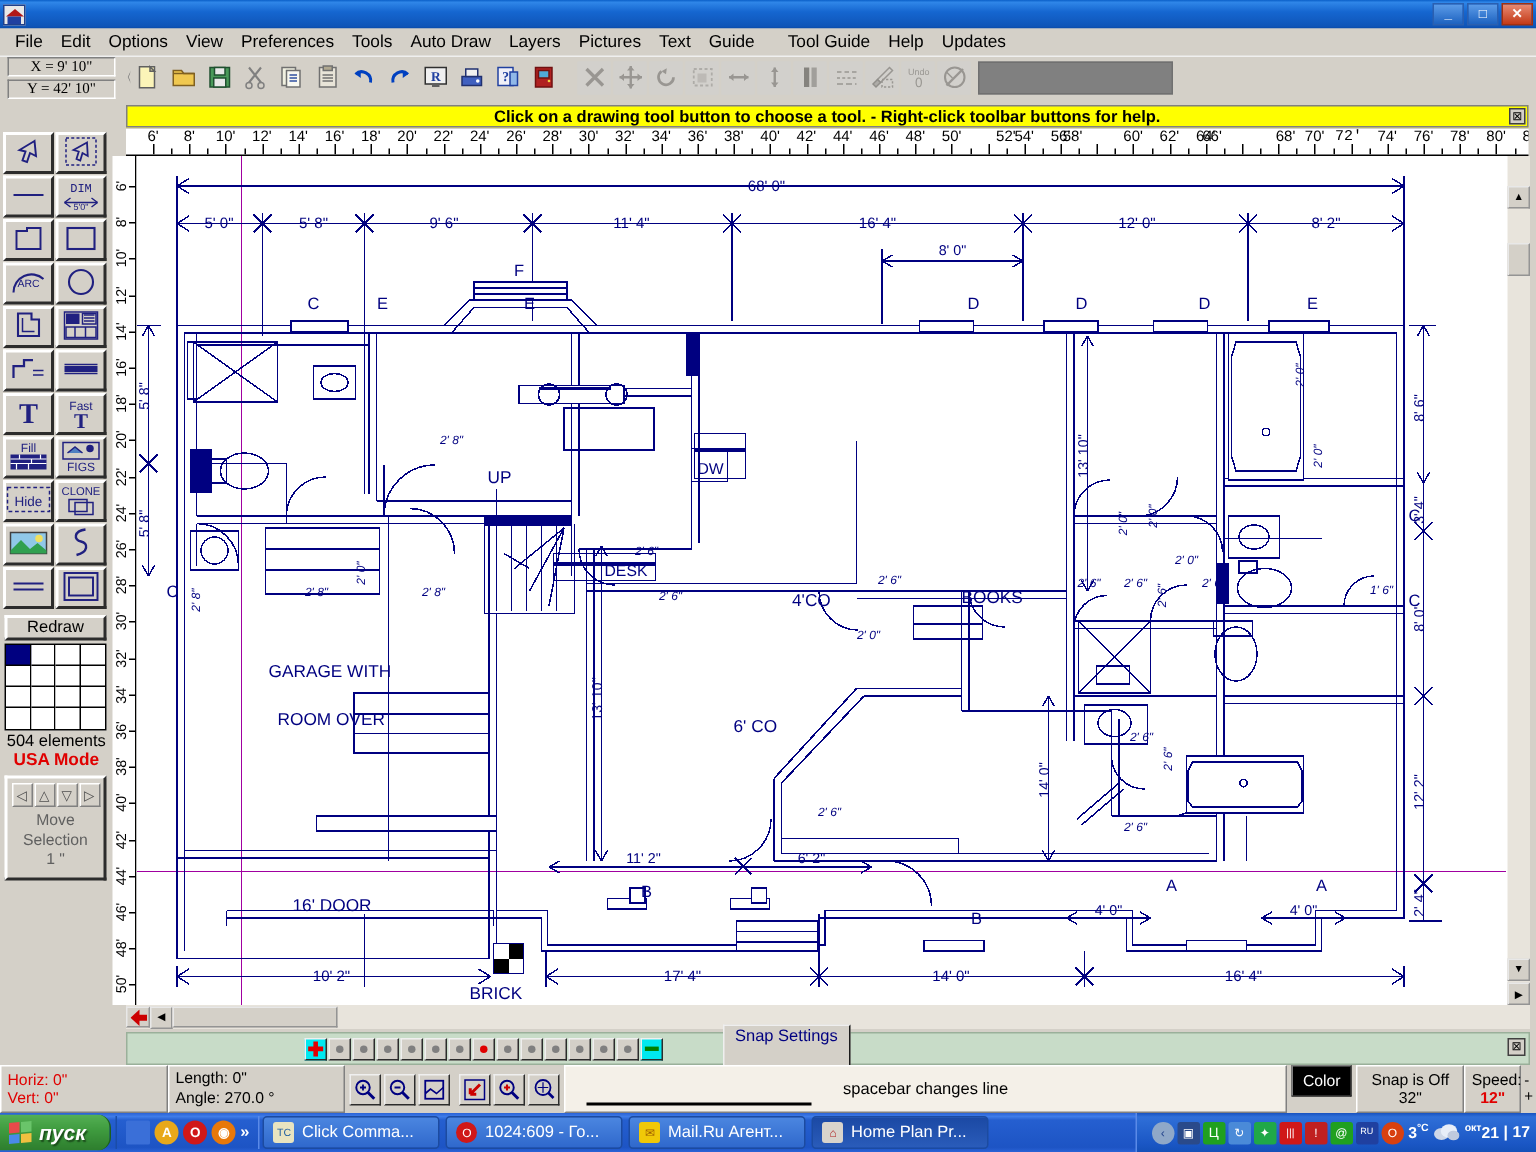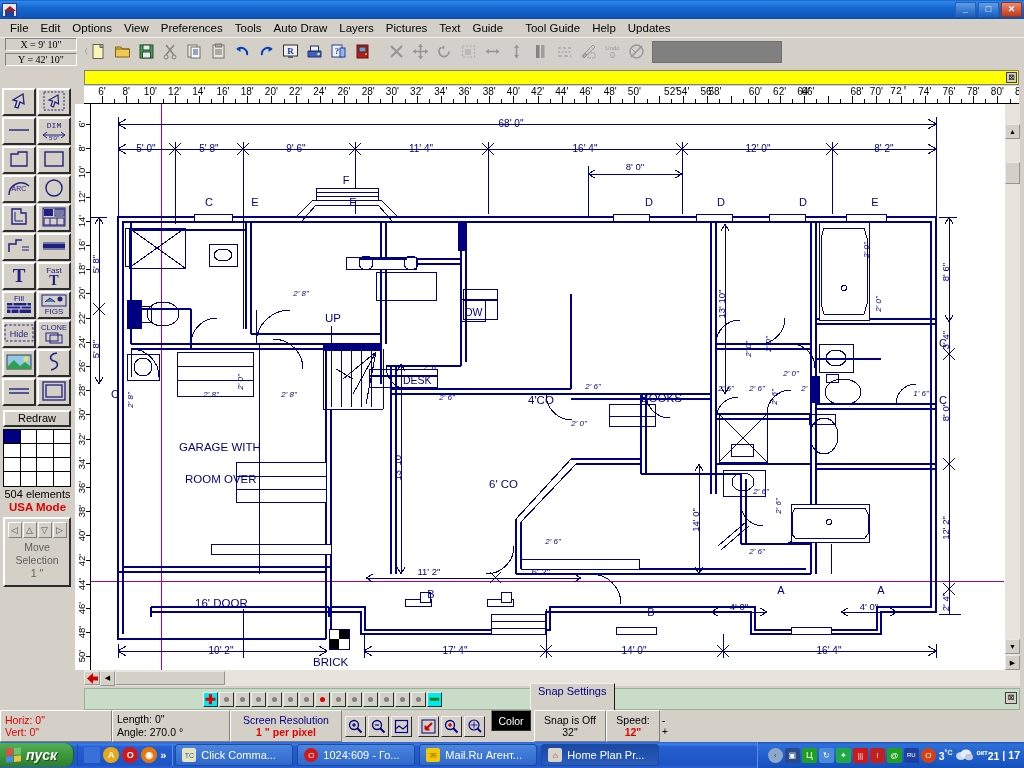--- a/index.html
+++ b/index.html
@@ -201,21 +201,21 @@
   .sdot {
     width:15px;height:15px; background:#d4d0c8;
     border:1px outset #efefef; border-right-color:#808080;border-bottom-color:#808080;
     display:flex;align-items:center;justify-content:center;
   }
   .sdot i { width:5px;height:5px;border-radius:50%;background:#808080; display:block; }
   .sdot.red i { background:#e00000; }
   .sdot.plus { background:#00e8f0; color:#e00000; font-weight:bold; font-size:13px; line-height:11px; }
   .sdot.minus { background:#00e8f0; color:#008000; font-weight:bold; font-size:14px; line-height:9px; }
   .snapsettings {
-    margin-left:88px; height:32px; padding:0 7px;
+    margin-left:40px; height:32px; padding:0 7px;
     border:1px outset #efefef; border-right-color:#707070;border-bottom-color:#707070;
     background:#d4d0c8; font-size:11px; line-height:15px; color:#000080;
   }
   .snapbar-close { position:absolute; right:2px; top:3px; width:12px;height:12px;
     border:1px solid #404040; background:#d4d0c8; font-size:8px;line-height:10px;text-align:center; }
 
   
   .statusbar {
     position:absolute; left:0; top:710px; width:1024px; height:32px;
     background:#d4d0c8; display:flex; align-items:stretch;
@@ -527,20 +527,21 @@
               <path d="M3,14 L14,3" stroke="#505050" stroke-width="1.6"></path>
               <path d="M3,5 L7,9" stroke="#505050"></path>
             </svg>
           </span>
         </div>
       </div>
     <div class="tb-darkfill"></div>
   </div>
 
   <div class="hintbar">
+    <span class="txt">Click on a drawing tool button to choose a tool.  -  Right-click toolbar buttons for help.</span>
     <div class="hint-close">⊠</div>
   </div>
 
   <div class="hruler" id="hruler">
       <div class="lbl" style="left: 18px;">6'</div>
       <div class="tickm" style="left: 18px;"></div>
       <div class="tick" style="left: 30.1px;"></div>
       <div class="lbl" style="left: 42.2px;">8'</div>
       <div class="tickm" style="left: 42.2px;"></div>
       <div class="tick" style="left: 54.3px;"></div>
@@ -1428,24 +1429,20 @@
 
   <div class="statusbar">
     <div class="sb-cell" style="width:112px;">
       <div class="sb-red">Horiz: 0"</div>
       <div class="sb-red">Vert: 0"</div>
     </div>
     <div class="sb-cell" style="width:118px;">
       <div class="sb-blk">Length:  0"</div>
       <div class="sb-blk">Angle:  270.0 °</div>
     </div>
-    <div class="sb-cell" style="width:112px;">
-      <div class="sb-resolution-t">Screen Resolution</div>
-      <div class="sb-resolution-v">1 " per pixel</div>
-    </div>
     <div style="display:flex;align-items:center;padding:0 2px;">
       <div class="zbtn">
         <svg width="15" height="15" viewBox="0 0 15 15">
           <circle cx="6" cy="6" r="4.5" fill="none" stroke="#000080" stroke-width="1.3"></circle>
           <line x1="9" y1="9" x2="13.5" y2="13.5" stroke="#000080" stroke-width="2"></line>
           <line x1="4" y1="6" x2="8" y2="6" stroke="#000080" stroke-width="1.2"></line>
           <line x1="6" y1="4" x2="6" y2="8" stroke="#000080" stroke-width="1.2"></line>
         </svg>
       </div>
       <div class="zbtn">
@@ -1478,26 +1475,30 @@
         </svg>
       </div>
       <div class="zbtn">
         <svg width="15" height="15" viewBox="0 0 15 15">
           <circle cx="7" cy="6" r="5" fill="none" stroke="#000080" stroke-width="1.2"></circle>
           <line x1="10.5" y1="9.5" x2="14" y2="13" stroke="#000080" stroke-width="1.8"></line>
           <path d="M7,2.5 L7,9.5 M3.5,6 L10.5,6" stroke="#000080" stroke-width="0.8"></path>
         </svg>
       </div>
     </div>
+    <div class="linebox">
+      <span class="lab">spacebar changes line</span>
+      <span class="sample"></span>
+    </div>
     <div class="colorbtn">Color</div>
     <div class="sb-cell" style="width:72px;">
       <div class="sb-snap">Snap is Off</div>
       <div class="sb-snap">32"</div>
     </div>
-    <div class="sb-cell" style="width:54px;">
+    <div class="sb-cell" style="width:38px;">
       <div class="sb-speed-lab">Speed:</div>
       <div class="sb-speed-val">12"</div>
     </div>
     <div class="pmcol">
       <div>-</div>
       <div>+</div>
     </div>
   </div>
 
   <div class="taskbar">

